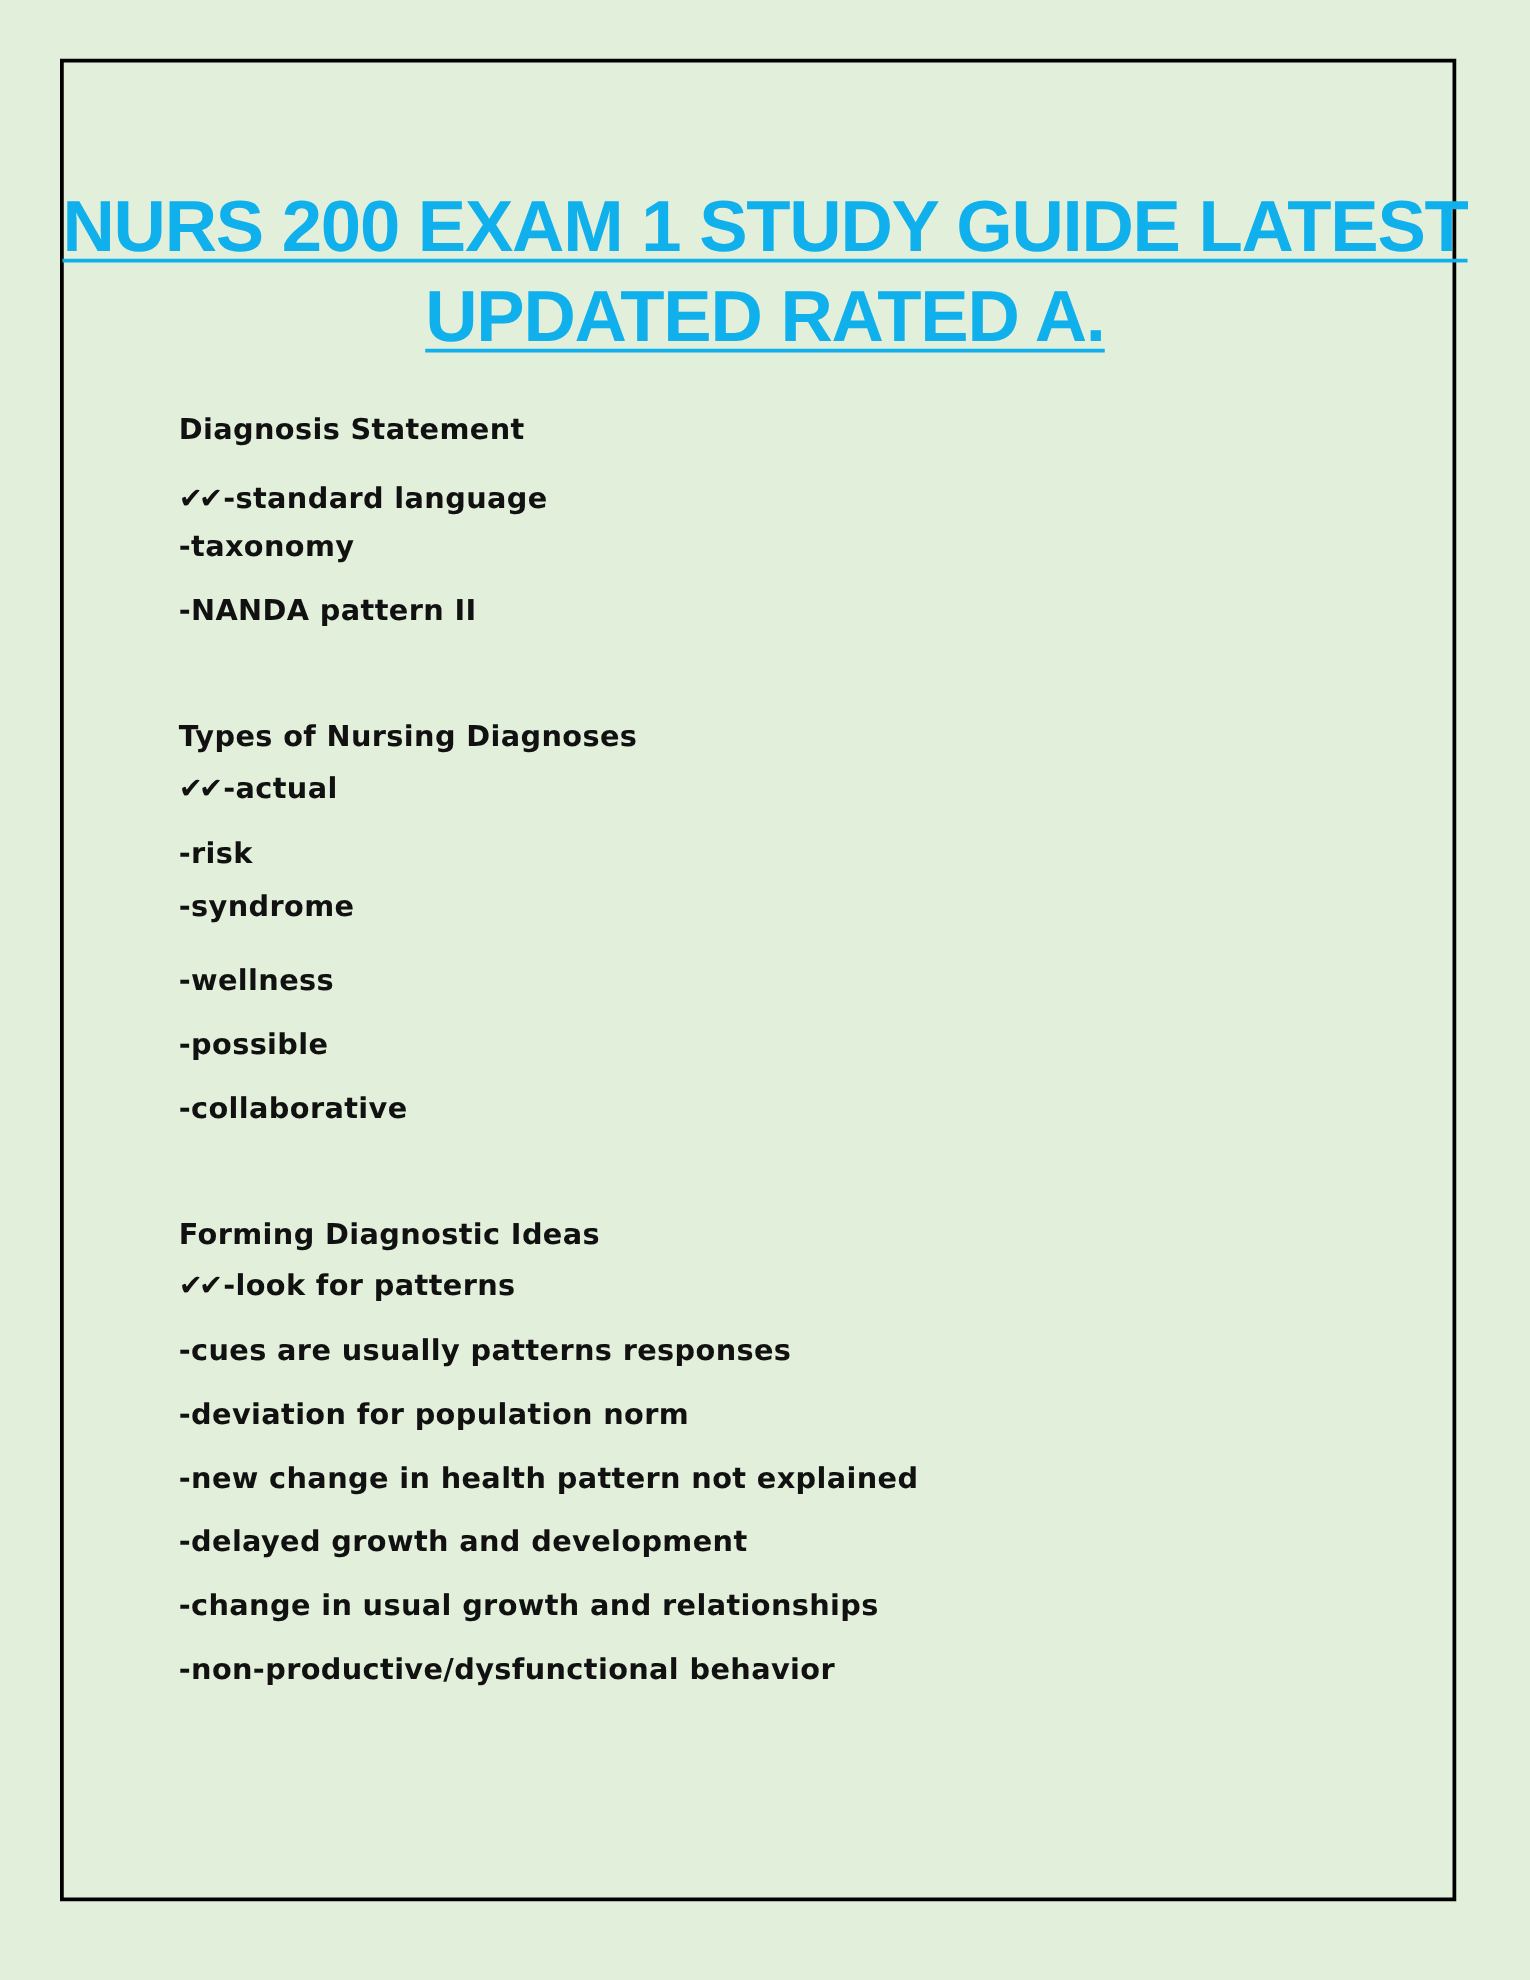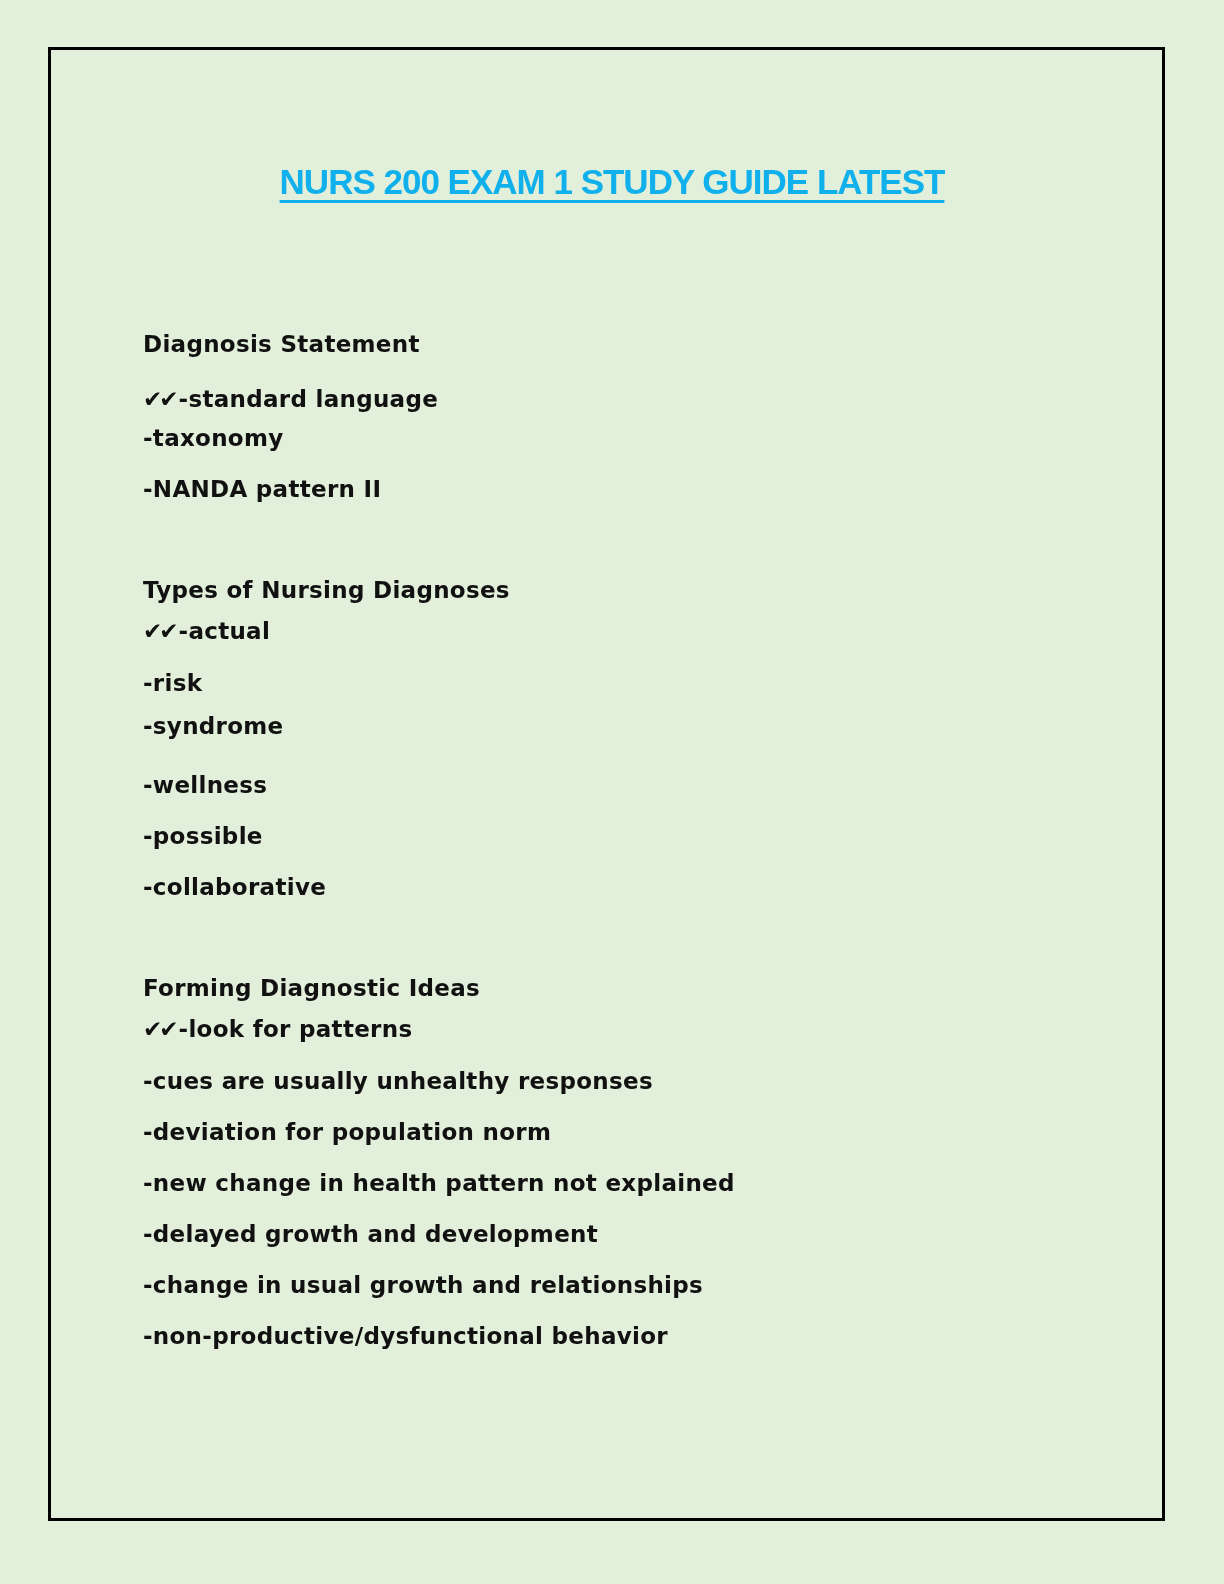--- a/index.html
+++ b/index.html
@@ -1,44 +1,45 @@
 <!DOCTYPE html>
 <html><head>
 <meta charset="utf-8">
 <style>
   html, body { margin:0; padding:0; }
   body { width:1224px; height:1584px; background:#e2efda; position:relative; overflow:hidden; font-family:"DejaVu Sans", sans-serif; }
   .frame { position:absolute; left:48px; top:47px; width:1111px; height:1468px; border:3px solid #000; }
-  .title { position:absolute; left:0; top:146px; width:1224px; text-align:center; color:#0fb0eb; font-family:"Liberation Sans", sans-serif; font-weight:bold; font-size:35px; line-height:72px; }
+  .title { position:absolute; left:0; top:146px; width:1224px; text-align:center; color:#0fb0eb; font-family:"Liberation Sans", sans-serif; font-weight:bold; font-size:58px; line-height:72px; }
   .title span { text-decoration:underline; text-decoration-thickness:3px; text-underline-offset:6px; letter-spacing:-1px; }
   .line { position:absolute; left:143px; font-family:"DejaVu Sans", sans-serif; font-weight:bold; font-size:23px; color:#111; letter-spacing:0.3px; white-space:nowrap;margin-top:25px; }
   .check { letter-spacing:-3px; margin-right:3px; }
 </style>
 </head>
 <body>
 
 <div class="frame"></div>
 
 <div class="title">
   <span>NURS 200 EXAM 1 STUDY GUIDE LATEST</span><br>
+  <span>UPDATED RATED A.</span>
 </div>
 
 <div class="line" style="top:306px">Diagnosis Statement</div>
 <div class="line" style="top:361px"><span class="check">✔✔</span><span>-standard language</span></div>
 <div class="line" style="top:400px">-taxonomy</div>
 <div class="line" style="top:451px">-NANDA pattern II</div>
 
 <div class="line" style="top:552px">Types of Nursing Diagnoses</div>
 <div class="line" style="top:593px"><span class="check">✔✔</span><span>-actual</span></div>
 <div class="line" style="top:645px">-risk</div>
 <div class="line" style="top:688px">-syndrome</div>
 <div class="line" style="top:747px">-wellness</div>
 <div class="line" style="top:798px">-possible</div>
 <div class="line" style="top:849px">-collaborative</div>
 
 <div class="line" style="top:950px">Forming Diagnostic Ideas</div>
 <div class="line" style="top:991px"><span class="check">✔✔</span><span>-look for patterns</span></div>
-<div class="line" style="top:1043px">-cues are usually unhealthy responses</div>
+<div class="line" style="top:1043px">-cues are usually patterns responses</div>
 <div class="line" style="top:1094px">-deviation for population norm</div>
 <div class="line" style="top:1145px">-new change in health pattern not explained</div>
 <div class="line" style="top:1196px">-delayed growth and development</div>
 <div class="line" style="top:1247px">-change in usual growth and relationships</div>
 <div class="line" style="top:1298px">-non-productive/dysfunctional behavior</div>
 
 </body></html>

